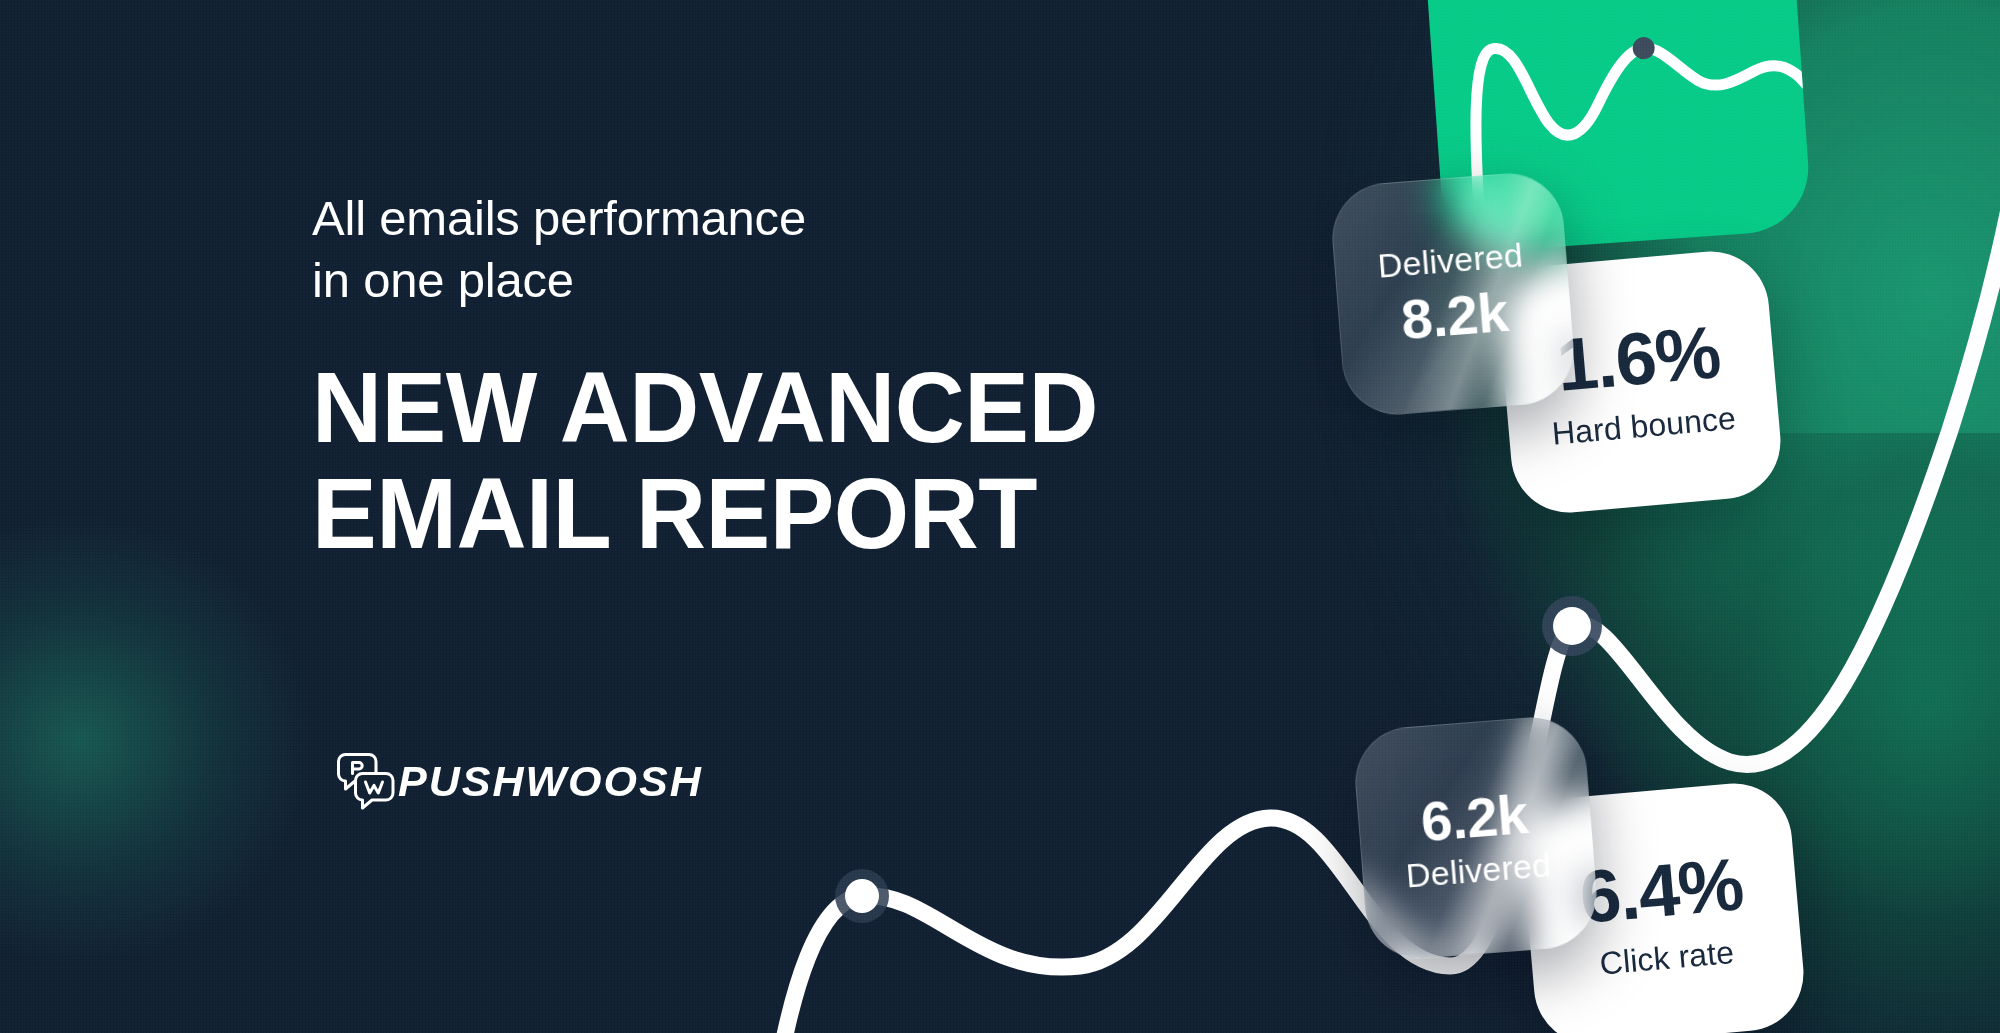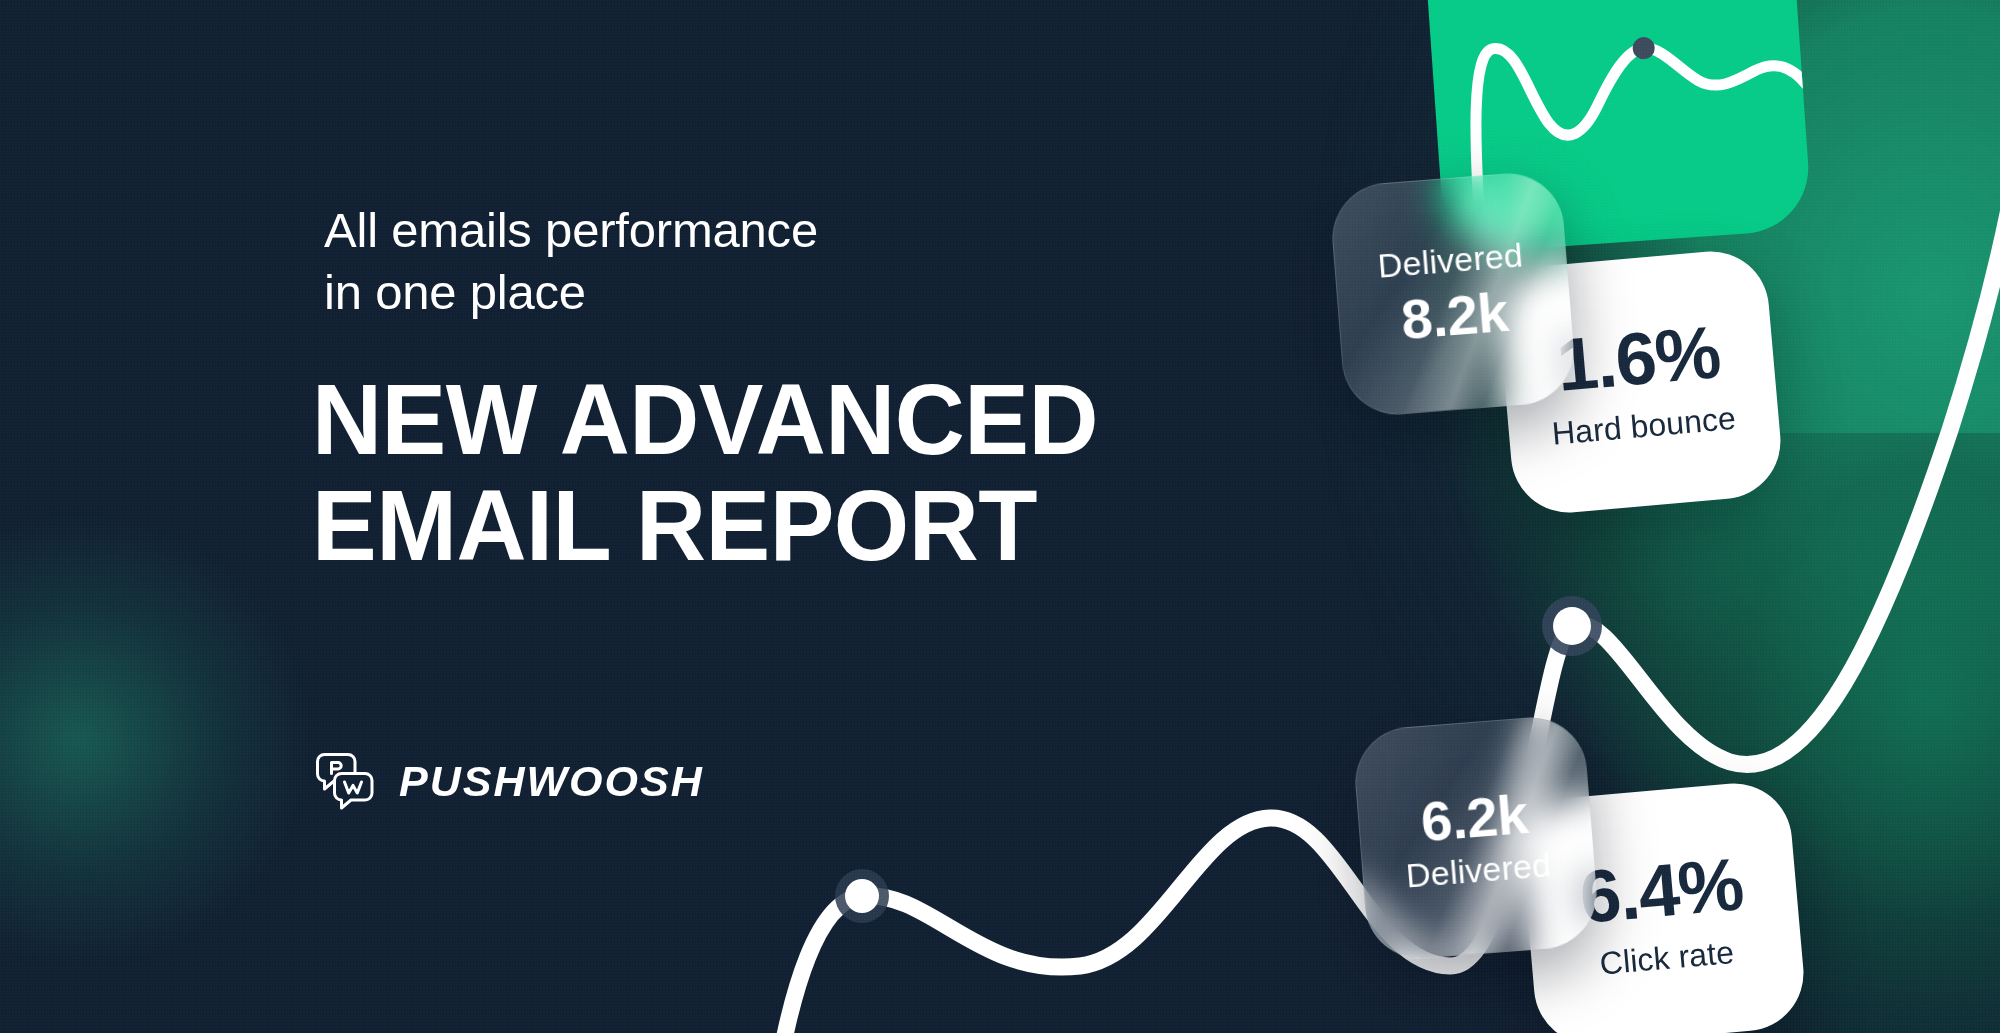--- a/index.html
+++ b/index.html
@@ -207,43 +207,42 @@
     top: 188px;
     width: 900px;
   }
   .eyebrow {
     color: #ffffff;
     font-size: 49px;
     font-weight: 400;
     line-height: 1.26;
     letter-spacing: -0.2px;
     white-space: pre-line;
-    margin: 12px;
+    margin: 0;
   }
   .headline {
     color: #ffffff;
     font-size: 101px;
     font-weight: 700;
     line-height: 1.04;
     letter-spacing: -0.5px;
     text-transform: uppercase;
     white-space: pre-line;
     margin: 44px 0 0 0;
     transform: scaleX(0.96);
     transform-origin: left top;
   }
 
   
   .logo {
     position: absolute;
-    left: 315px;
+    left: 336px;
     top: 752px;
     display: flex;
     align-items: center;
-    gap: 22px;
   }
   .logo-mark { width: 62px; height: 58px; display: block; }
   .logo-word {
     color: #ffffff;
     font-size: 43px;
     font-weight: 700;
     font-style: italic;
     letter-spacing: 2px;
     line-height: 1;
   }

